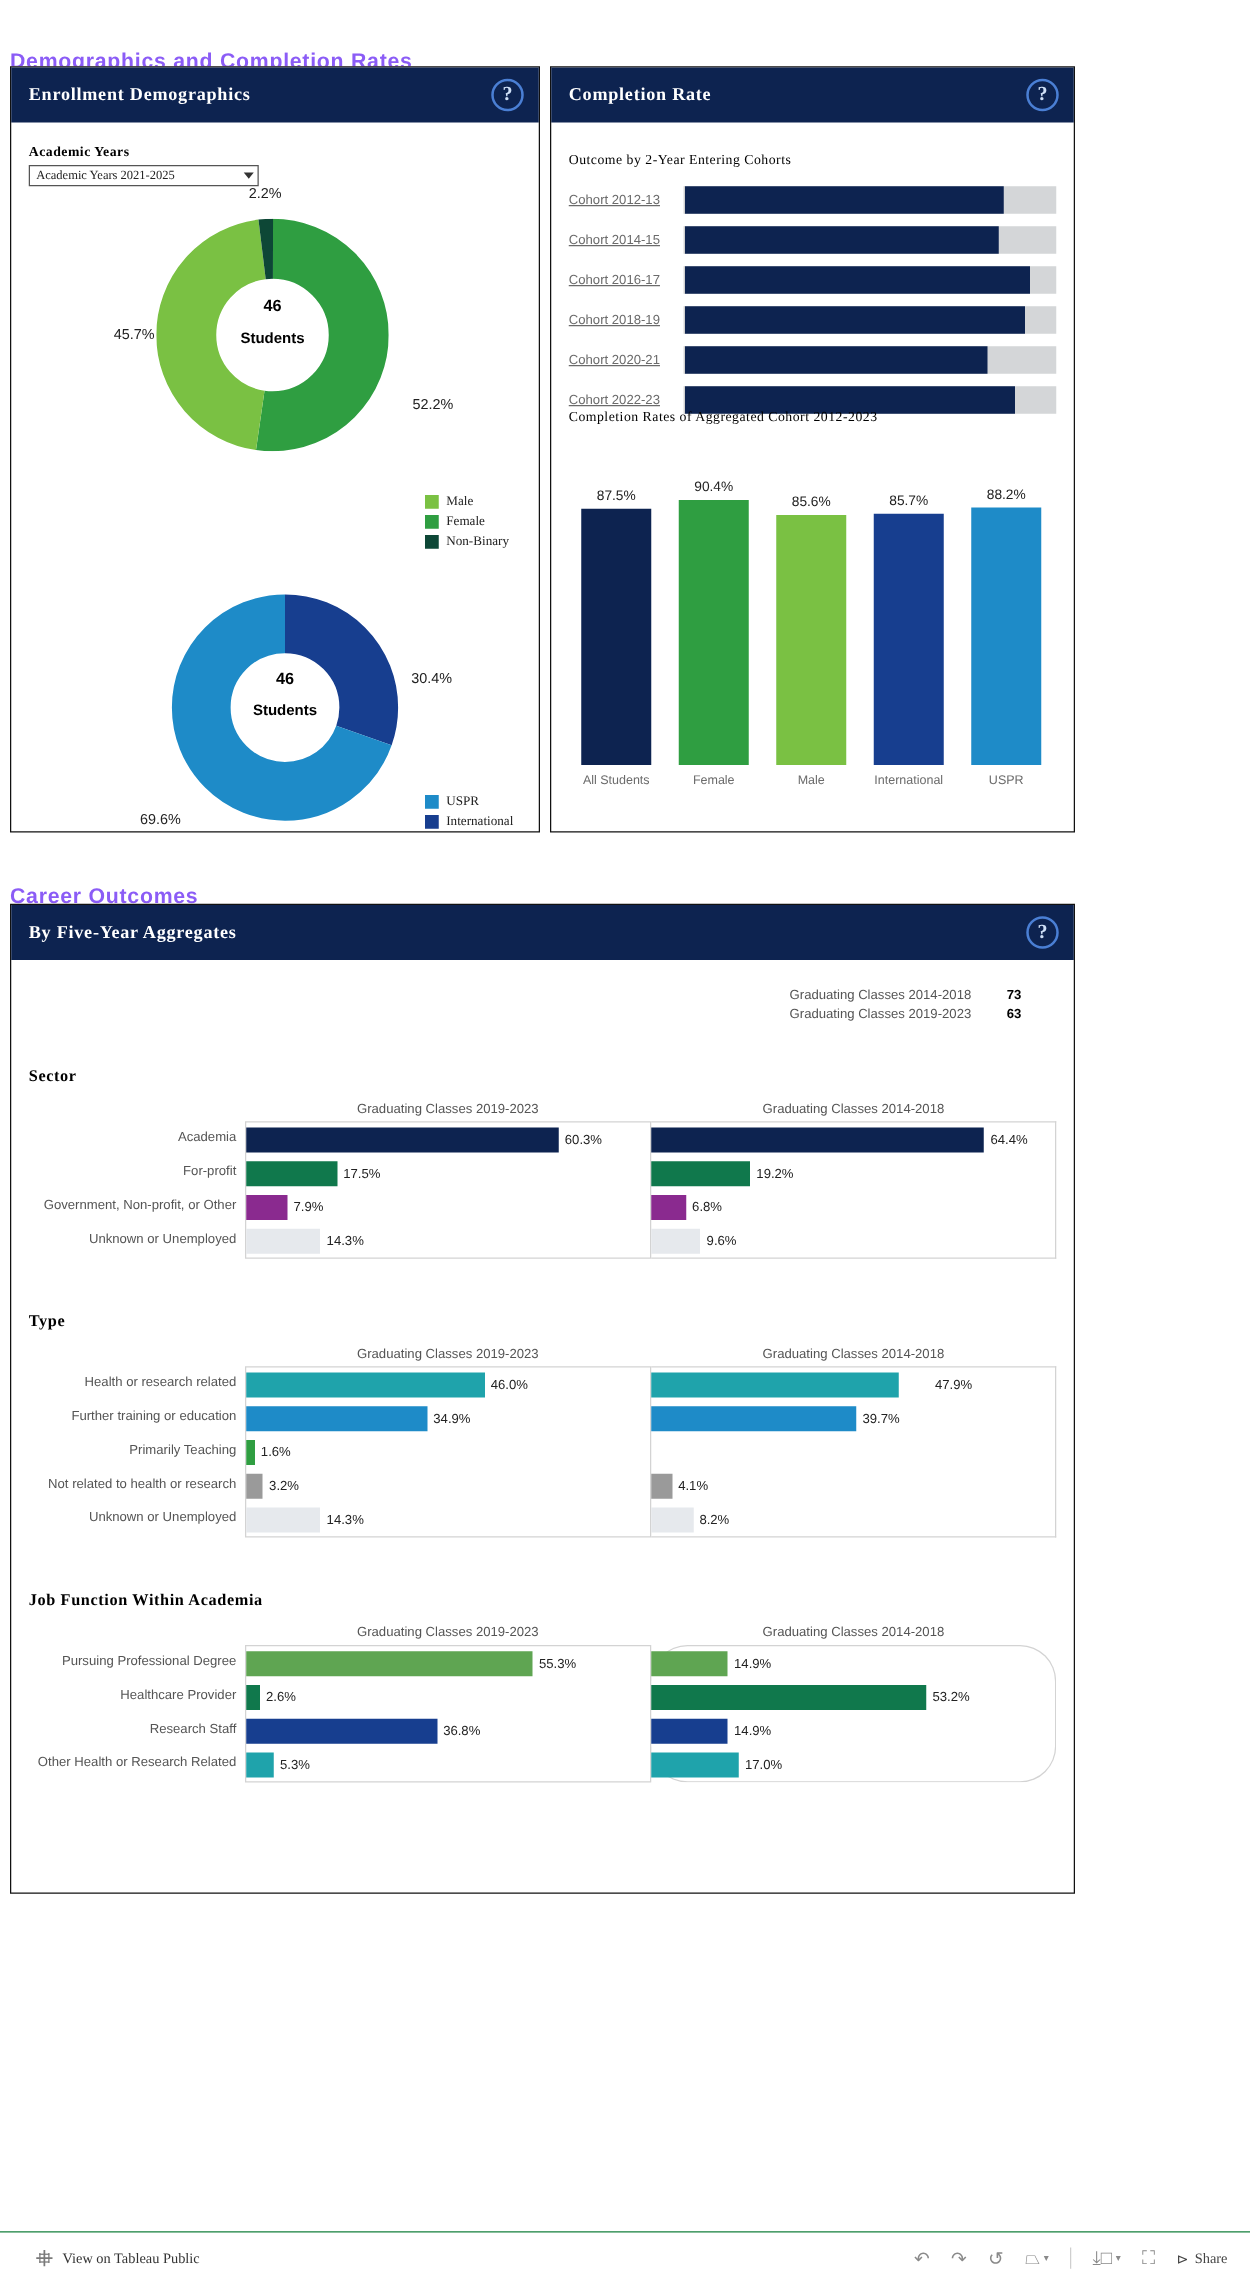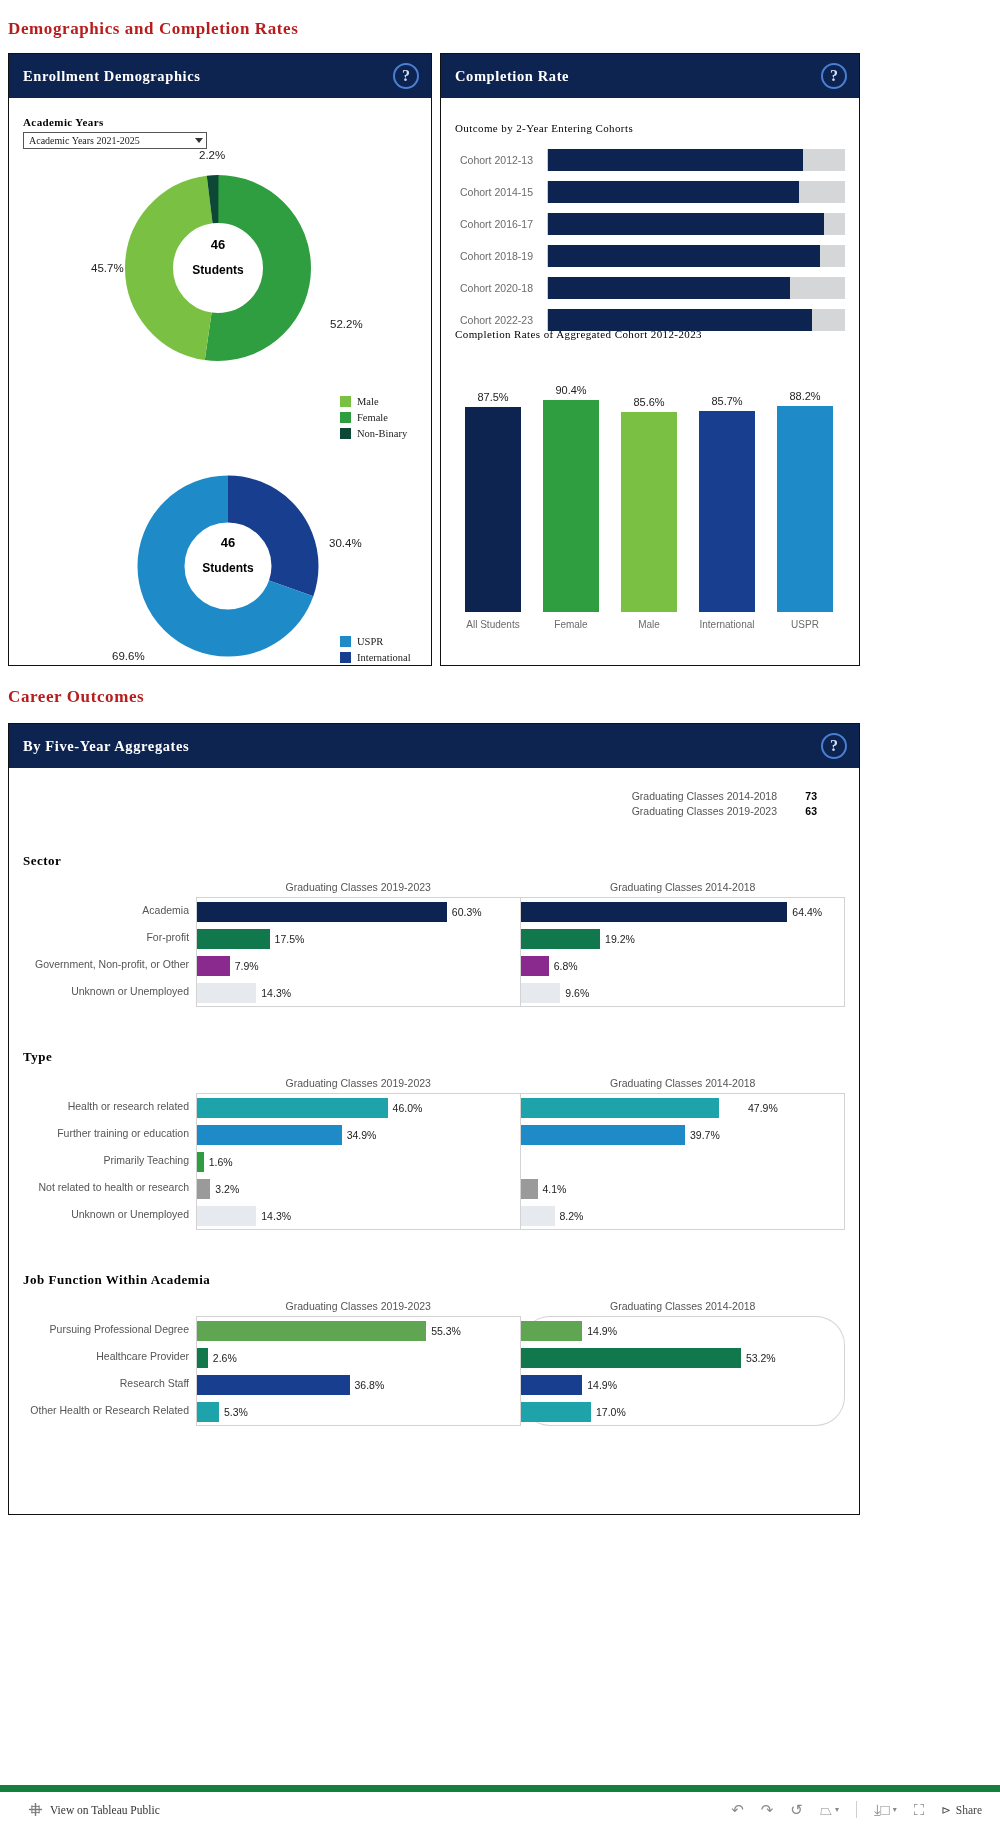--- a/index.html
+++ b/index.html
@@ -6,25 +6,26 @@
   html, body { margin:0; padding:0; }
   body {
     width:1000px; height:1827px;
     background:#ffffff;
     font-family:"Liberation Sans", sans-serif;
     position:relative;
     overflow:hidden;
   }
   
   .section-title {
-    font-family:Liberation Serif, serif;
+    font-family:Liberation Sans, sans-serif;
     font-weight:bold;
     font-size:17px;
-    color:#b91c1c;
+    color:#8b5cf6;
     letter-spacing:0.6px;
+    margin-top:20px;
   }
   #sect1-title { position:absolute; left:8px; top:19px; }
   #sect2-title { position:absolute; left:8px; top:687px; }
 
   
   .panel { position:absolute; border:1.5px solid #111; background:#fff; }
   .panel-hd {
     background:#0d2350;
     height:44px;
     display:flex; align-items:center;
@@ -72,21 +73,21 @@
   .legend-sw { width:11px; height:11px; margin-right:6px; flex:0 0 auto; }
   .legend-tx { font-family:"Liberation Serif", serif; font-size:10.5px; color:#222; white-space:nowrap; }
 
   
   #panel-comp { left:440px; top:53px; width:420px; height:613px; }
   .sub-h {
     font-family:"Liberation Serif", serif; font-weight:normal;
     font-size:11px; color:#000; letter-spacing:.4px;
   }
   .cohort-row { display:flex; align-items:center; height:26px; margin-bottom:6px; }
-  .cohort-lbl { width:92px; text-align:center; padding-right:9px; font-size:10.5px; color:#6b6b6b; white-space:nowrap; }
+  .cohort-lbl { width:92px; text-align:left; padding-right:9px; font-size:10.5px; color:#6b6b6b; white-space:nowrap;text-decoration:underline; }
   .cohort-track { flex:1; height:22px; background:#d4d6d8; position:relative; border-left:1px solid #d0d0d0; }
   .cohort-fill { height:100%; background:#0d2350; }
 
   .vbars { position:absolute; display:flex; align-items:flex-end; }
   .vbar-col { display:flex; flex-direction:column; align-items:center; justify-content:flex-end; }
   .vbar-val { font-size:11px; color:#222; margin-bottom:4px; }
   .vbar { width:56px; }
   .vbar-cat { font-size:10px; color:#6b6b6b; margin-top:7px; white-space:nowrap; }
 
   
@@ -101,21 +102,21 @@
   }
   .hdr-pair { display:flex; font-size:10.5px; color:#555; }
   .hbar-row { display:flex; align-items:center; }
   .hbar-lbl { text-align:right; padding-right:7px; font-size:10.5px; color:#555; white-space:nowrap; }
   .hbar { height:20px; }
   .hbar-v { font-size:10.5px; color:#222; margin-left:5px; white-space:nowrap; }
   .pane-box { border:1px solid #d3d3d3; position:relative; }
 
   
   #toolbar { position:absolute; left:0; top:1785px; width:1000px; height:42px;
-             border-top:7px solid #15803d; background:#fff; display:flex; align-items:center; }
+             border-top:1px solid #15803d; background:#fff; display:flex; align-items:center; }
   .tb-left { display:flex; align-items:center; margin-left:28px; }
   .tb-left .lbl { font-family:"Liberation Serif", serif; font-size:11.5px; color:#333; margin-left:7px; }
   .tb-right { margin-left:auto; display:flex; align-items:center; margin-right:18px; gap:17px; }
   .tb-ico { color:#8a8a8a; font-size:15px; cursor:pointer; display:flex; align-items:center; gap:3px; }
   .tb-sep { width:1px; height:17px; background:#cfcfcf; }
   .tb-share { display:flex; align-items:center; gap:5px; font-size:11.5px; color:#444; font-family:"Liberation Serif", serif; cursor:pointer; }
 </style>
 </head>
 <body>
 
@@ -217,21 +218,21 @@
               <div class="cohort-fill" style="width: 93%;"></div>
             </div>
           </div>
           <div class="cohort-row">
             <div class="cohort-lbl">Cohort 2018-19</div>
             <div class="cohort-track">
               <div class="cohort-fill" style="width: 91.5%;"></div>
             </div>
           </div>
           <div class="cohort-row">
-            <div class="cohort-lbl">Cohort 2020-18</div>
+            <div class="cohort-lbl">Cohort 2020-21</div>
             <div class="cohort-track">
               <div class="cohort-fill" style="width: 81.5%;"></div>
             </div>
           </div>
           <div class="cohort-row">
             <div class="cohort-lbl">Cohort 2022-23</div>
             <div class="cohort-track">
               <div class="cohort-fill" style="width: 89%;"></div>
             </div>
           </div>

